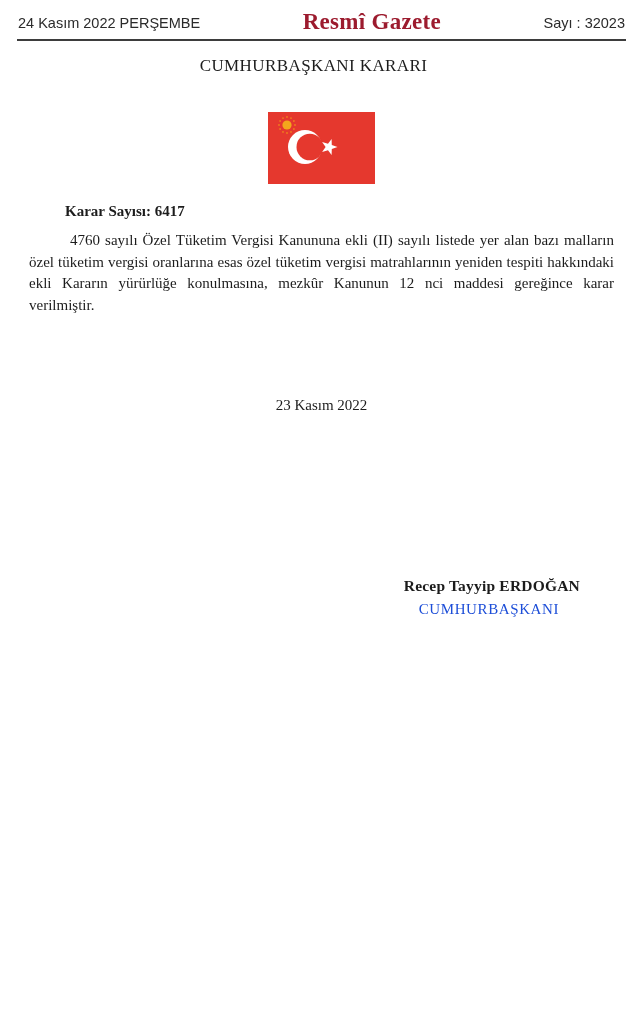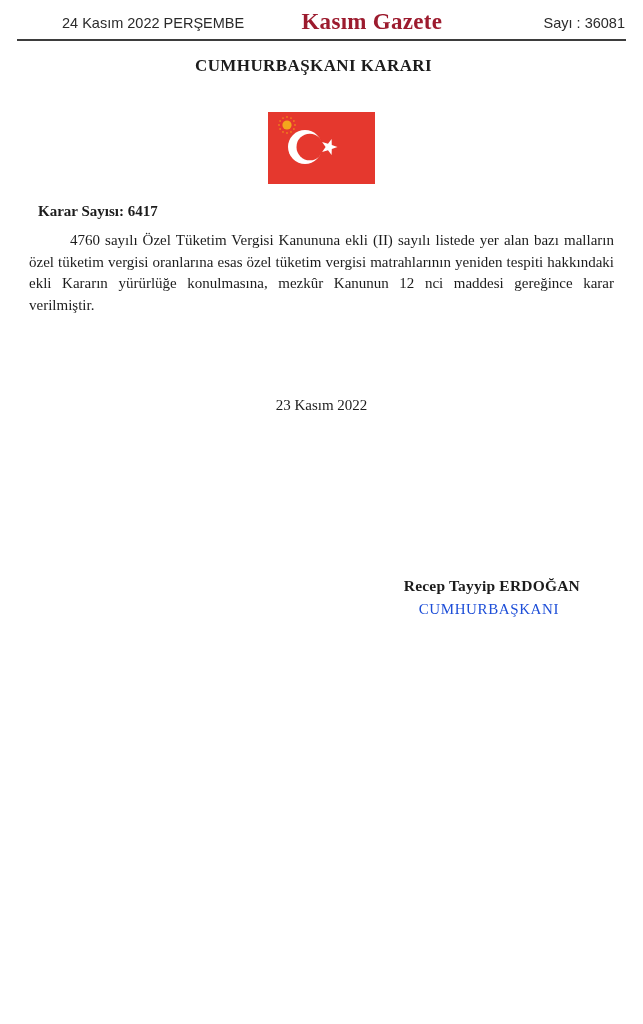--- a/index.html
+++ b/index.html
@@ -17,54 +17,53 @@
     display: flex;
     align-items: baseline;
     justify-content: space-between;
     padding: 8px 18px 0 18px;
   }
   .m-date, .m-issue {
     font-family: "Liberation Sans", sans-serif;
     font-size: 14.5px;
     color: #2b2b2b;
     white-space: nowrap;
-    margin-left: 44px;
   }
   .m-title {
     font-family: "Liberation Serif", serif;
     font-weight: bold;
     font-size: 23px;
     letter-spacing: 0.3px;
     white-space: nowrap;
     transform: translateY(1px);
   }
   .rule {
     margin: 5px 17px 0 17px;
     border-top: 2px solid #3d3d3d;
     height: 0;
   }
   
   .doc-heading {
     margin: 14px 16px 0 0;
     text-align: center;
     font-size: 17px;
-    font-weight: bold;
+    font-weight: normal;
     letter-spacing: 0.4px;
     line-height: 22px;
   }
   
   .flag-wrap {
     margin-top: 35px;
     display: flex;
     justify-content: center;
   }
   .flag { display: block; }
   
   .decision-no {
-    margin: 17px 0 0 38px;
+    margin: 17px 0 0 65px;
     font-size: 15px;
     font-weight: bold;
     line-height: 20px;
   }
   
   .body-par {
     margin: 9px 29px 12px 29px;
     font-size: 15px;
     line-height: 21.5px;
     text-align: justify;
@@ -97,22 +96,22 @@
     color: #1d4ed8;
   }
 </style>
 </head>
 <body>
 
 <div class="page">
 
   <header class="masthead">
     <span class="m-date">24 Kasım 2022 PERŞEMBE</span>
-    <span class="m-title" style="color: rgb(156, 27, 46);">Kasım Gazete</span>
-    <span class="m-issue">Sayı : 36081</span>
+    <span class="m-title" style="color: rgb(156, 27, 46);">Resmî Gazete</span>
+    <span class="m-issue">Sayı : 32023</span>
   </header>
 
   <div class="rule"></div>
 
   <h1 class="doc-heading">CUMHURBAŞKANI KARARI</h1>
 
   <div class="flag-wrap">
     <svg class="flag" width="107" height="72" viewBox="0 0 107 72" xmlns="http://www.w3.org/2000/svg">
       <rect x="0" y="0" width="107" height="72" fill="#e5382e"></rect>
 

